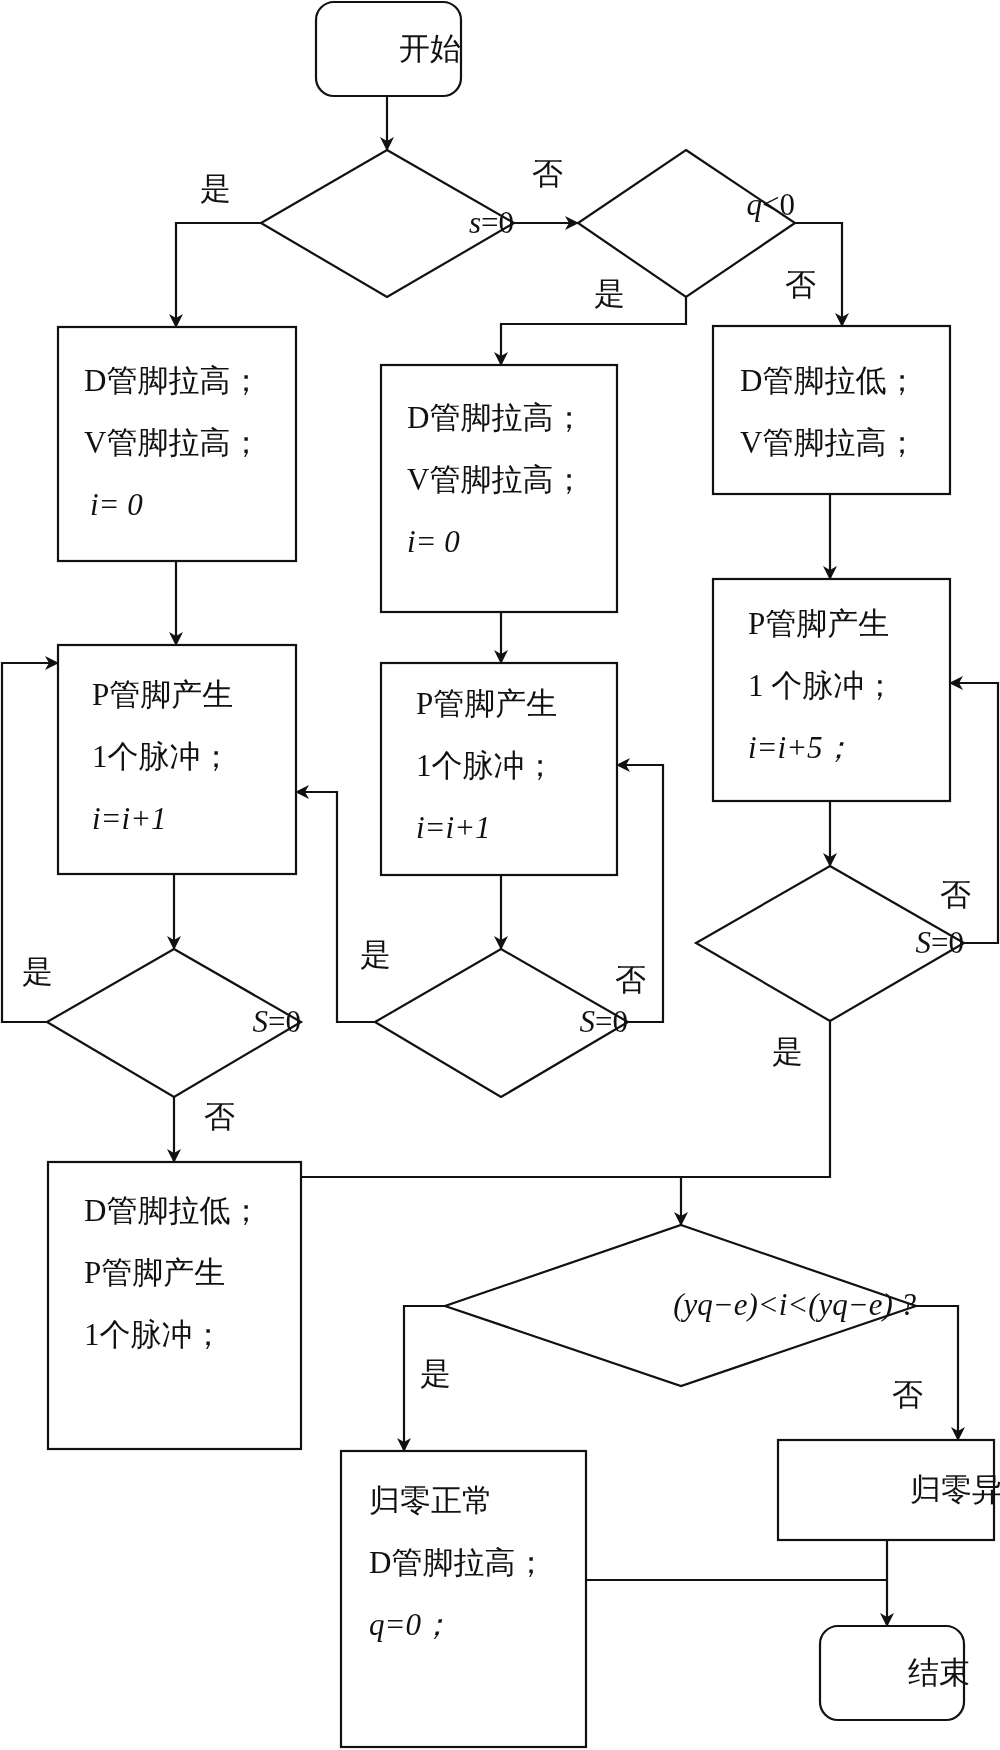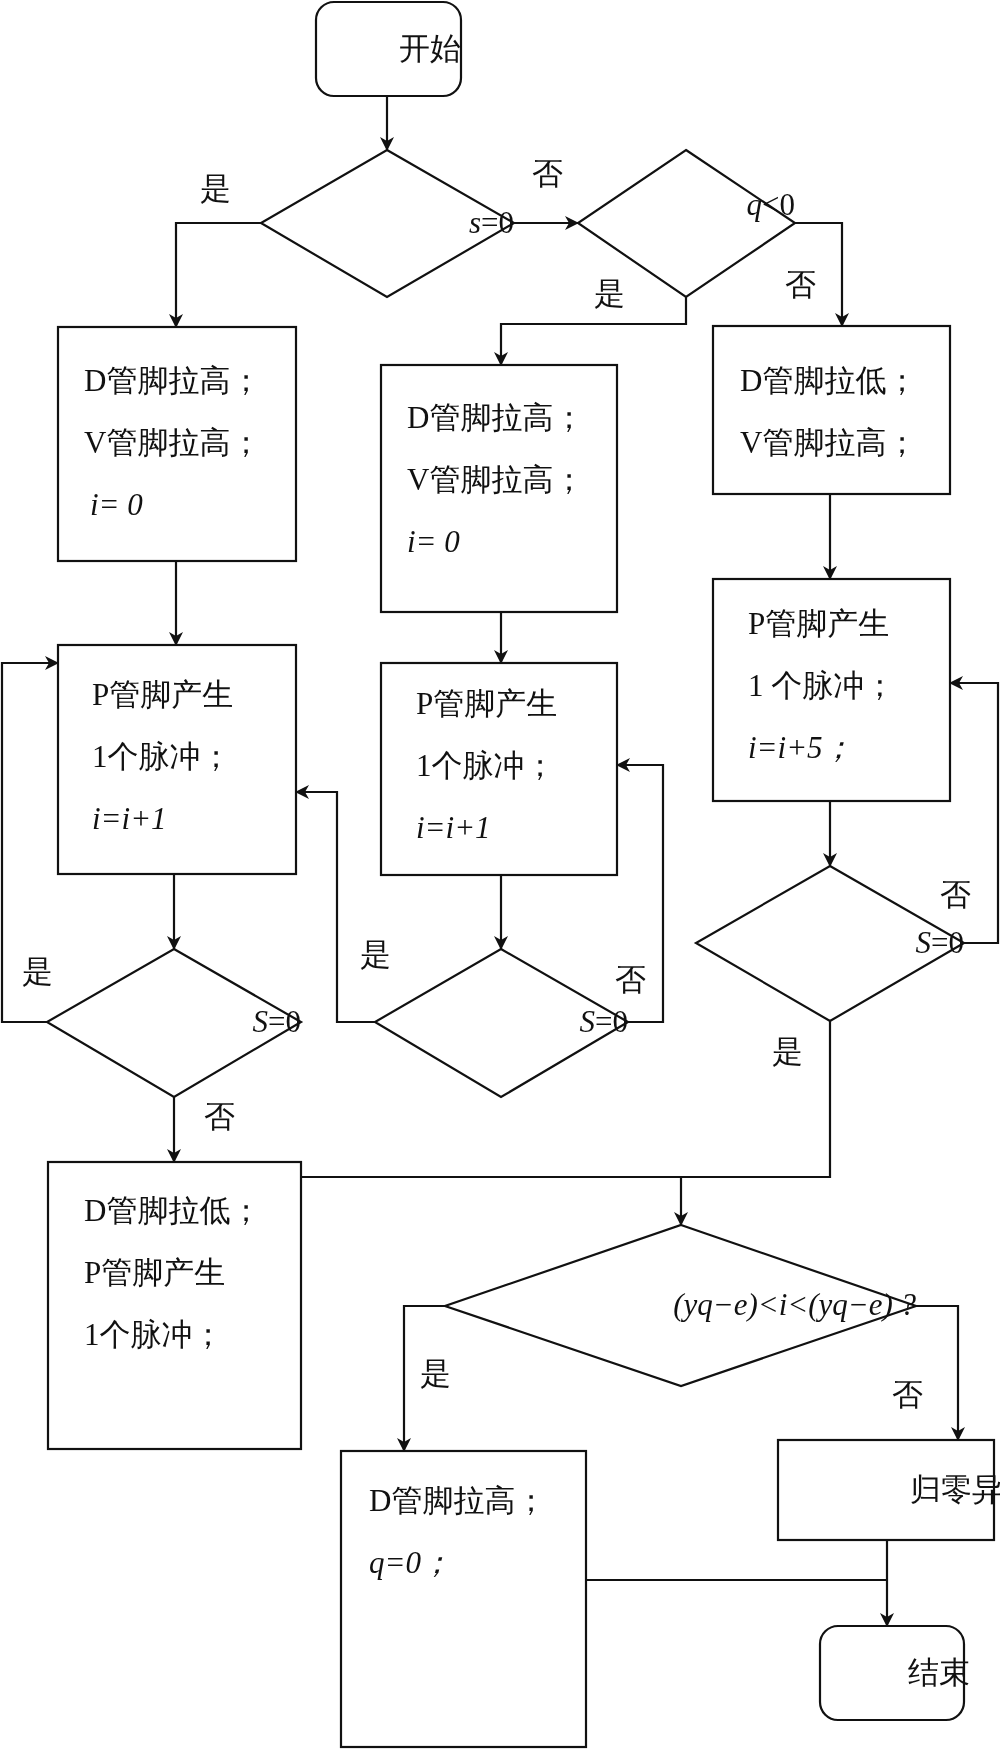--- a/index.html
+++ b/index.html
@@ -120,20 +120,21 @@
 
 <div class="node-text" style="left:84px;top:1180px;">
   <div>D管脚拉低；</div>
   <div>P管脚产生</div>
   <div>1个脉冲；</div>
 </div>
 
 <div class="node-text center" style="left:445px;top:1274px;width:471px;font-style:italic;">(yq−e)&lt;i&lt;(yq−e) ?</div>
 
 <div class="node-text" style="left:369px;top:1470px;">
+  <div>归零正常</div>
   <div>D管脚拉高；</div>
   <div style="font-style:italic;">q=0；</div>
 </div>
 
 <div class="node-text center" style="left:778px;top:1459px;width:216px;padding-left:40px;">归零异常</div>
 
 <div class="node-text center" style="left:820px;top:1642px;width:150px;">结束</div>
 
 <div class="lbl" style="left:200px;top:172px;">是</div>
 <div class="lbl" style="left:532px;top:157px;">否</div>

